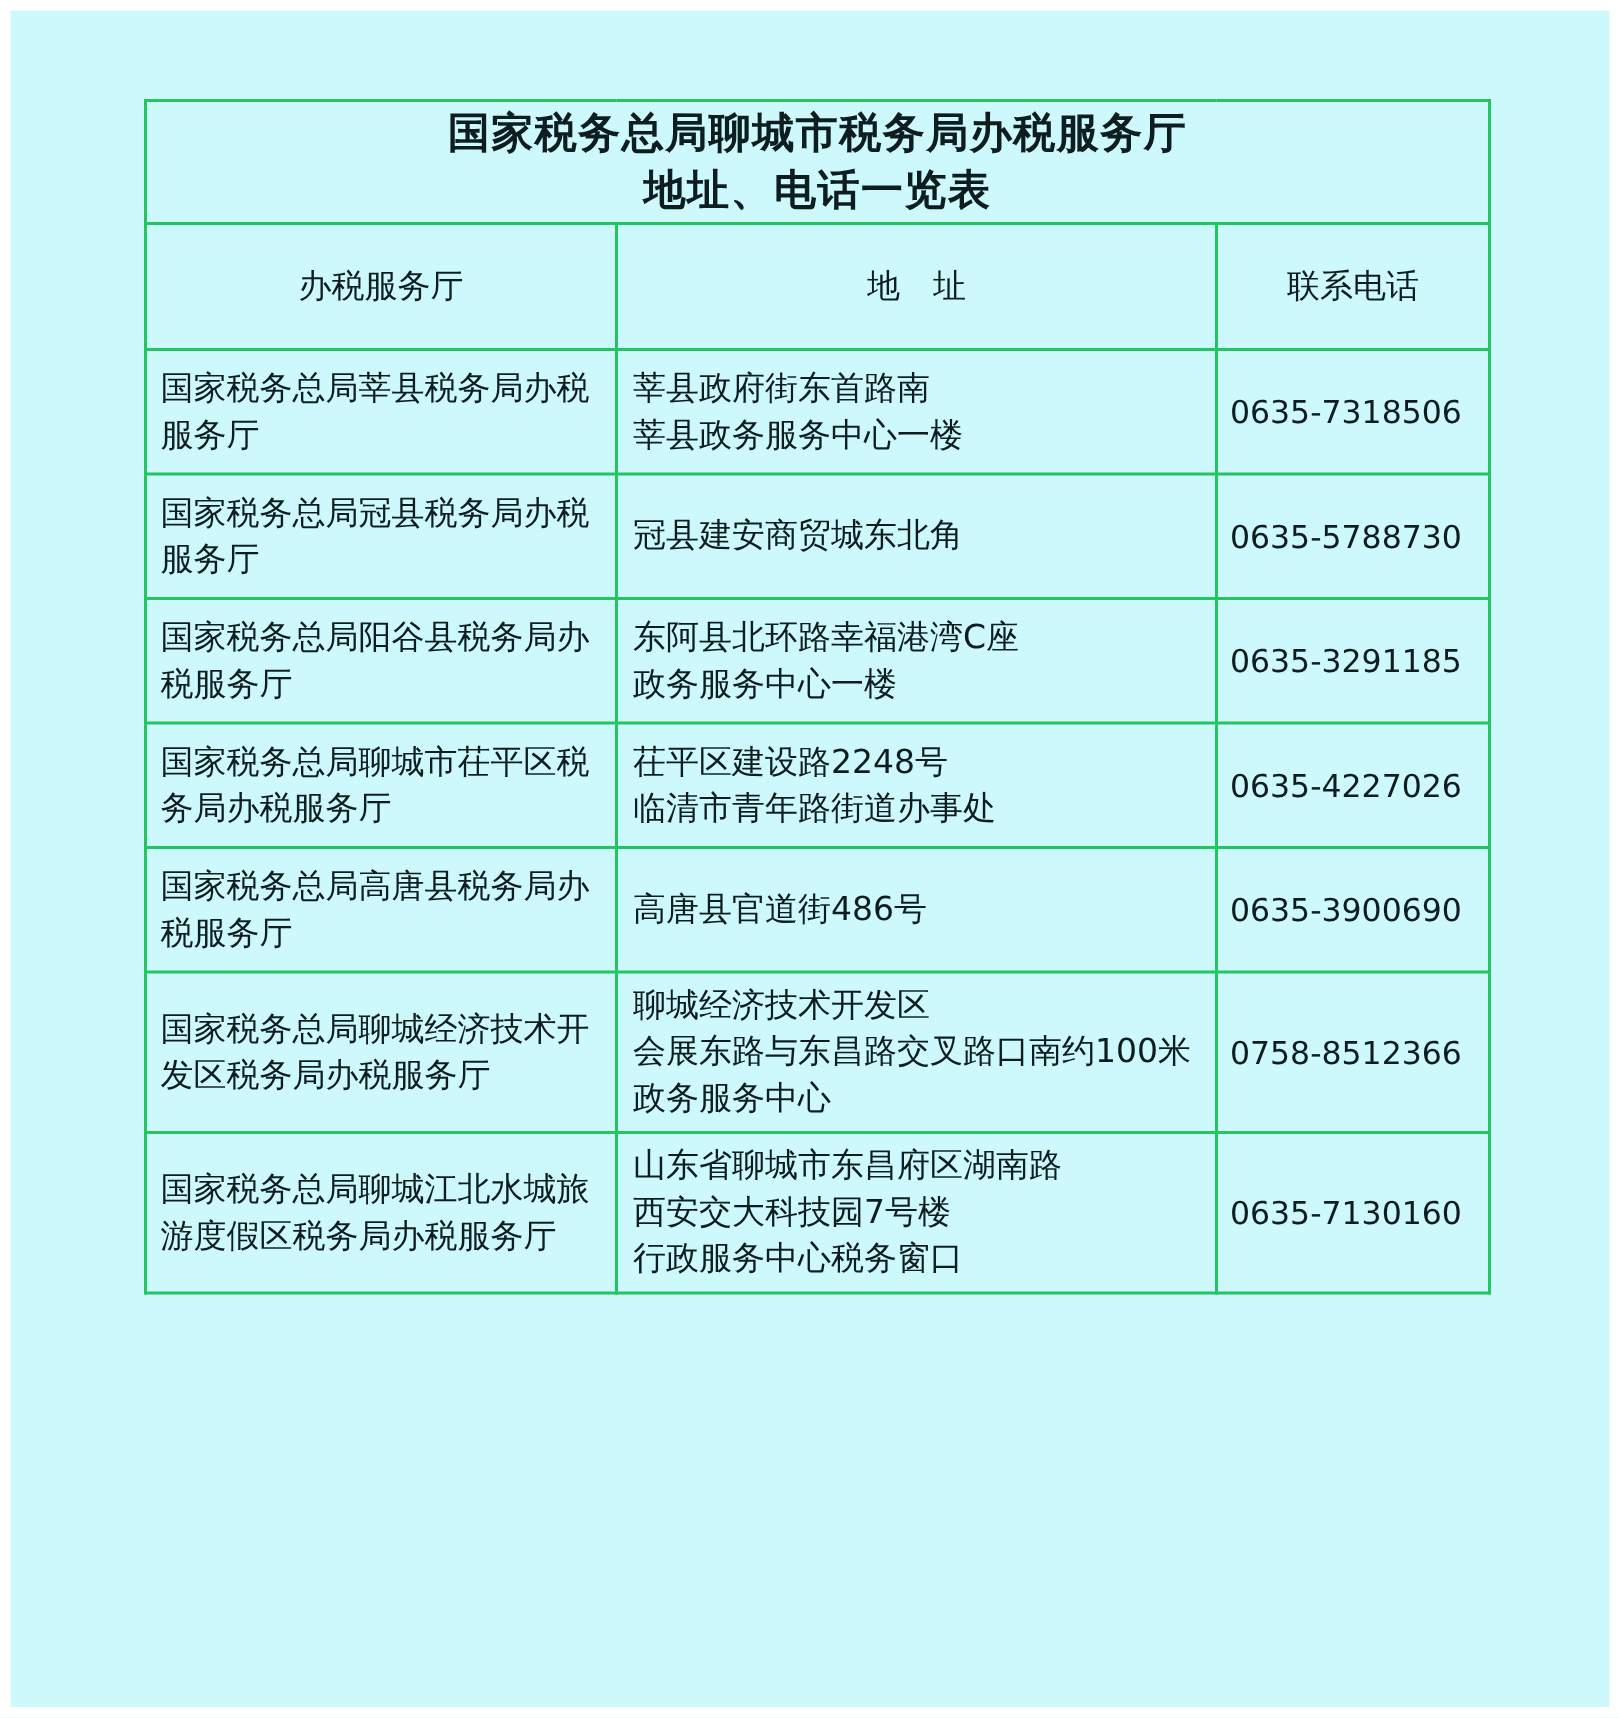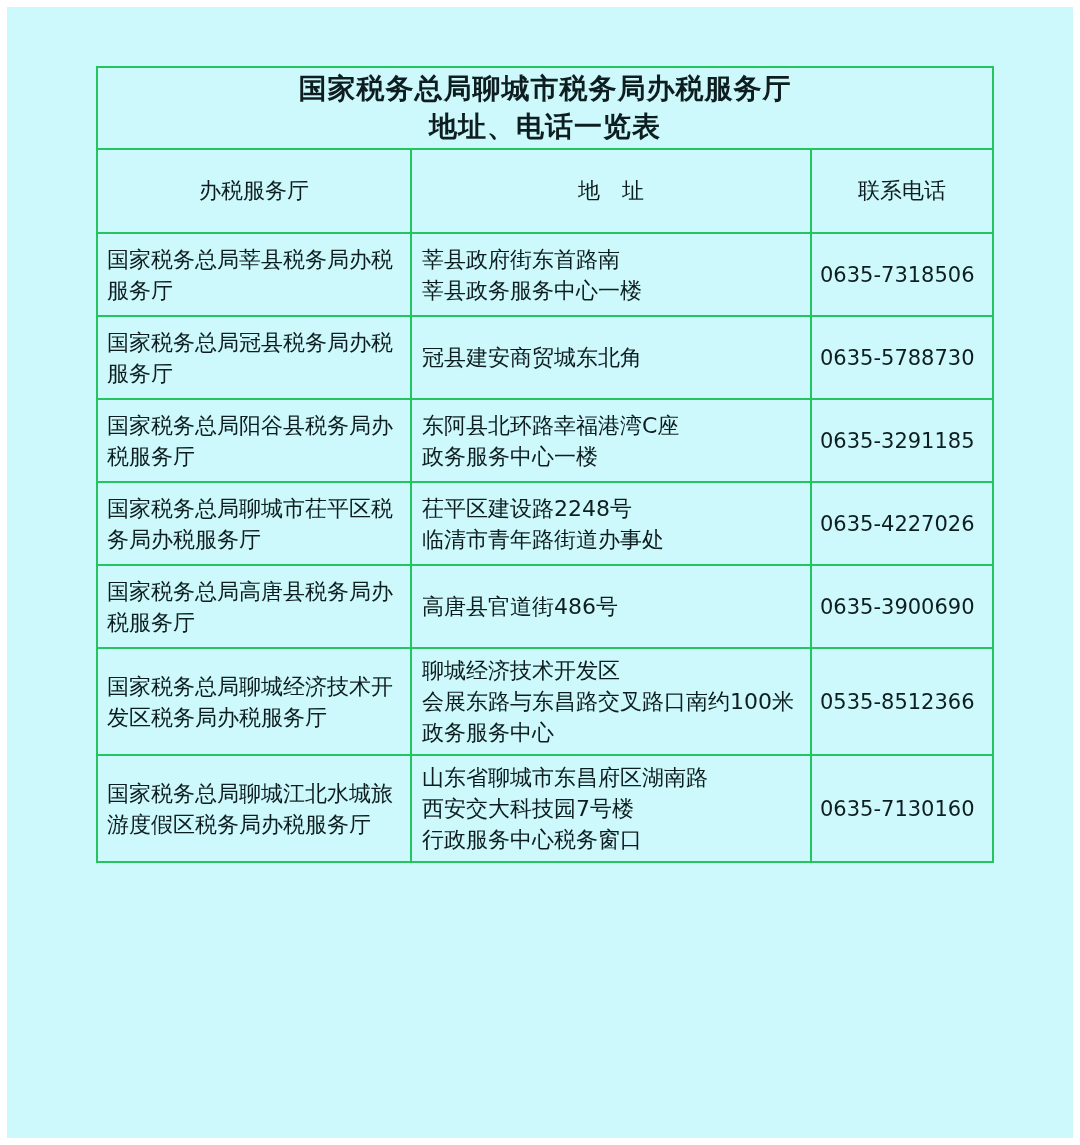--- a/index.html
+++ b/index.html
@@ -131,21 +131,21 @@
           </td>
     <td class="phone-cell">0635-3900690</td>
   </tr>
         <tr class="data-row">
     <td class="hall-cell">国家税务总局聊城经济技术开发区税务局办税服务厅</td>
     <td class="addr-cell">
             <div>聊城经济技术开发区</div>
             <div>会展东路与东昌路交叉路口南约100米</div>
             <div>政务服务中心</div>
           </td>
-    <td class="phone-cell">0535-8512366</td>
+    <td class="phone-cell">0758-8512366</td>
   </tr>
         <tr class="data-row">
     <td class="hall-cell">国家税务总局聊城江北水城旅游度假区税务局办税服务厅</td>
     <td class="addr-cell">
             <div>山东省聊城市东昌府区湖南路</div>
             <div>西安交大科技园7号楼</div>
             <div>行政服务中心税务窗口</div>
           </td>
     <td class="phone-cell">0635-7130160</td>
   </tr>

